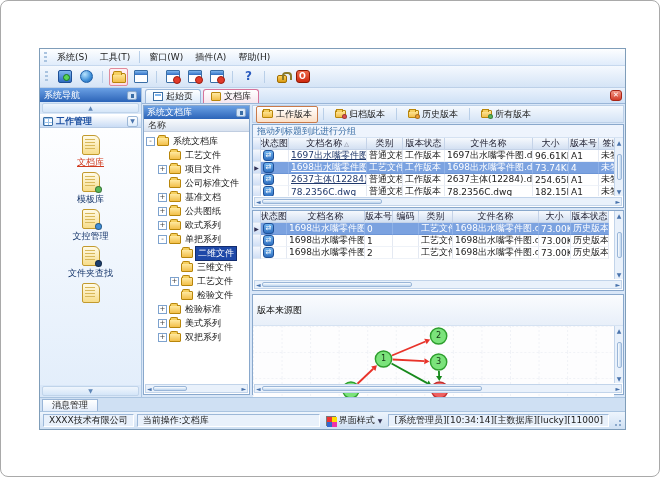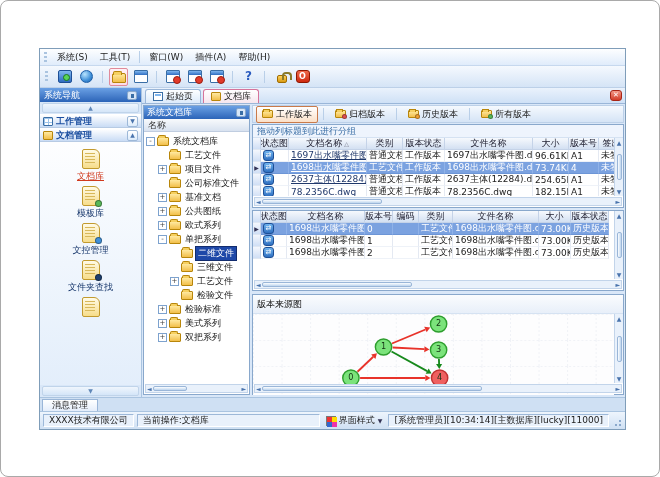--- a/index.html
+++ b/index.html
@@ -104,21 +104,21 @@
   .sicon{width:11px;height:11px;border-radius:3px;background:linear-gradient(#6fb4f0,#2f6fc0);border:1px solid #1d4f96;color:#fff;font-size:7px;line-height:9px;display:flex;align-items:center;justify-content:center;}
   .vscroll{width:9px;flex:none;background:#e9f1fb;border-left:1px solid #c2d4ea;display:flex;flex-direction:column;align-items:center;justify-content:space-between;font-size:6px;line-height:7px;color:#4a74ad;padding:1px 0;}
   .vthumb{width:5px;flex:1;margin:1px 0;background:linear-gradient(90deg,#fdfeff,#bcd4ee);border:1px solid #9ab6d8;border-radius:2px;max-height:26px;}
 
   .detailpanel{border:1px solid #89a8cc;background:#fff;display:flex;flex-direction:column;margin-top:2px;}
   .dtabs{height:14px;flex:none;display:flex;gap:2px;align-items:flex-end;padding:1px 3px 0;background:linear-gradient(#e6effb,#cfe0f4);border-bottom:1px solid #9ab6d8;}
   .dtab{height:13px;padding:0 6px;border:1px solid #9ab6d8;border-bottom:none;border-radius:2px 2px 0 0;background:linear-gradient(#f2f7fd,#d4e3f6);display:flex;align-items:center;color:#123;}
   .dtab.active{background:#fff;font-weight:bold;}
 
   .graphpanel{flex:1;min-height:0;border:1px solid #89a8cc;background:#fff;display:flex;flex-direction:column;margin-top:3px;}
-  .graph-label{height:19px;flex:none;display:flex;align-items:center;padding:0 4px;background:linear-gradient(#fafcfe,#e8eff9);border-bottom:1px solid #d5e2f2;color:#111;}
+  .graph-label{height:31px;flex:none;display:flex;align-items:center;padding:0 4px;background:linear-gradient(#fafcfe,#e8eff9);border-bottom:1px solid #d5e2f2;color:#111;}
   .graphwrap{flex:1;min-height:0;display:flex;}
   .graphwrap svg{display:block;flex:1;min-width:0;}
 
   
   .msgbar{height:14px;flex:none;background:#cfe0f3;border-top:1px solid #aac4e0;display:flex;align-items:flex-end;padding:0 2px;}
   .msgtab{height:12px;padding:0 9px;background:linear-gradient(#fff,#e4eefb);border:1px solid #9ab6d8;border-bottom:none;display:flex;align-items:center;}
   .statusbar{height:18px;flex:none;background:linear-gradient(#eef5fd,#cfe0f3);border-top:1px solid #aac4e0;display:flex;align-items:center;gap:3px;padding:0 3px;}
   .scell{height:13px;display:flex;align-items:center;padding:0 5px;border:1px solid;border-color:#9db8d8 #fff #fff #9db8d8;background:#e9f1fb;white-space:nowrap;overflow:hidden;}
   .scell.op{flex:1;min-width:0;}
   .stylebtn{display:flex;align-items:center;gap:3px;padding:0 3px;}
@@ -190,25 +190,20 @@
     <div class="sidebar">
       <div class="side-title">
         <span>系统导航</span>
         <span class="pinbtn"></span>
       </div>
       <div class="scrollstrip">▲</div>
       <div class="side-section">
         <span class="sec-ic grid"></span>
         <span>工作管理</span>
         <span class="chev">▼</span>
-      </div>
-      <div class="side-section">
-        <span class="sec-ic"></span>
-        <span>文档管理</span>
-        <span class="chev">▲</span>
       </div>
       <div class="side-items">
         <div class="side-item selected">
           <span class="bigicon"></span>
           <span class="lbl">文档库</span>
         </div>
         <div class="side-item">
           <span class="bigicon">
                 <span class="badge b-green"></span>
               </span>

